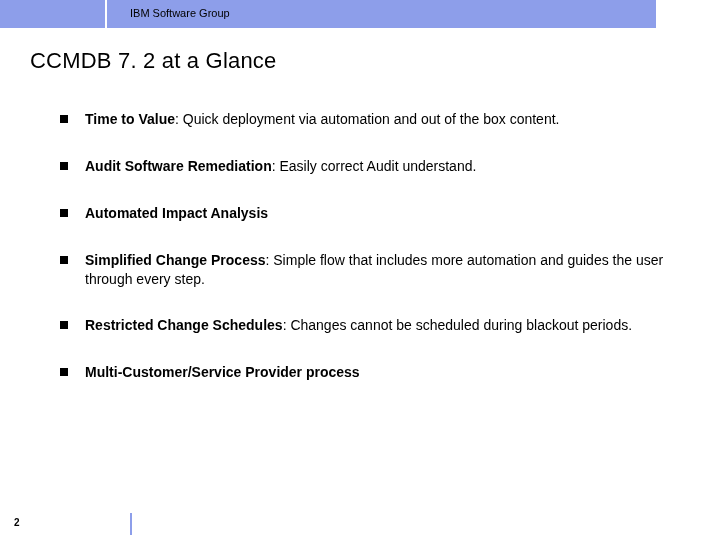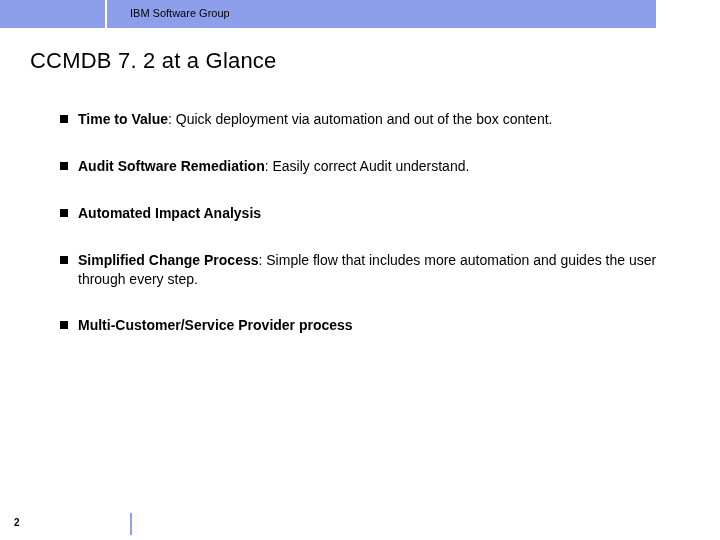--- a/index.html
+++ b/index.html
@@ -47,20 +47,21 @@
     position: absolute;
     top: 110px;
     left: 60px;
     width: 610px;
   }
   .bullet-item {
     display: flex;
     align-items: flex-start;
     margin-bottom: 28px;
     line-height: 1.35;
+    gap: 7px;
   }
   .bullet-marker {
     flex: 0 0 auto;
     width: 8px;
     height: 8px;
     background: #000;
     margin-top: 5px;
     margin-right: 10px;
   }
   .bullet-body {
@@ -117,20 +118,24 @@
   <div class="bullet-item">
     <div class="bullet-marker"></div>
     <div class="bullet-body"><span class="bullet-label">Automated Impact Analysis</span><span></span></div>
   </div>
   <div class="bullet-item">
     <div class="bullet-marker"></div>
     <div class="bullet-body"><span class="bullet-label">Simplified Change Process</span><span>: Simple flow that includes more automation and guides the user through every step.</span></div>
   </div>
   <div class="bullet-item">
     <div class="bullet-marker"></div>
+    <div class="bullet-body"><span class="bullet-label">Restricted Change Schedules</span><span>: Changes cannot be scheduled during blackout periods.</span></div>
+  </div>
+  <div class="bullet-item">
+    <div class="bullet-marker"></div>
     <div class="bullet-body"><span class="bullet-label">Multi-Customer/Service Provider process</span><span></span></div>
   </div>
 </div>
 
 <div class="footer-band">
   <div class="page-number">2</div>
   <div class="footer-divider"></div>
 </div>
 
 </body></html>

